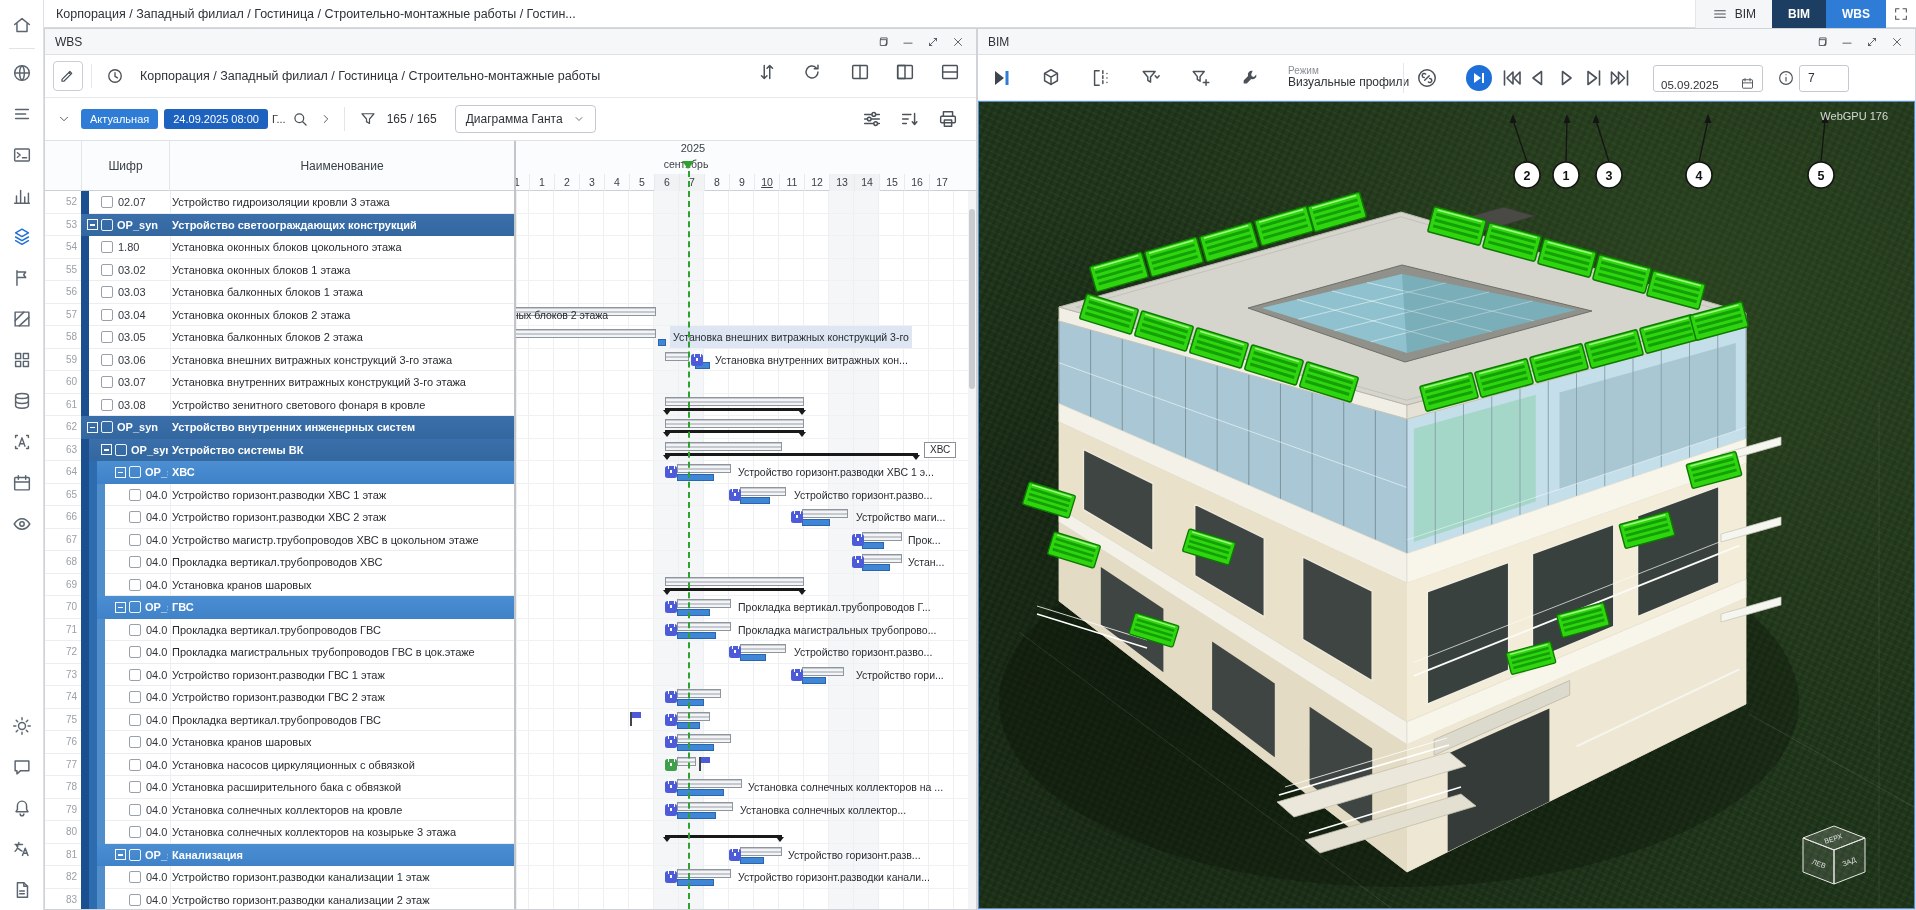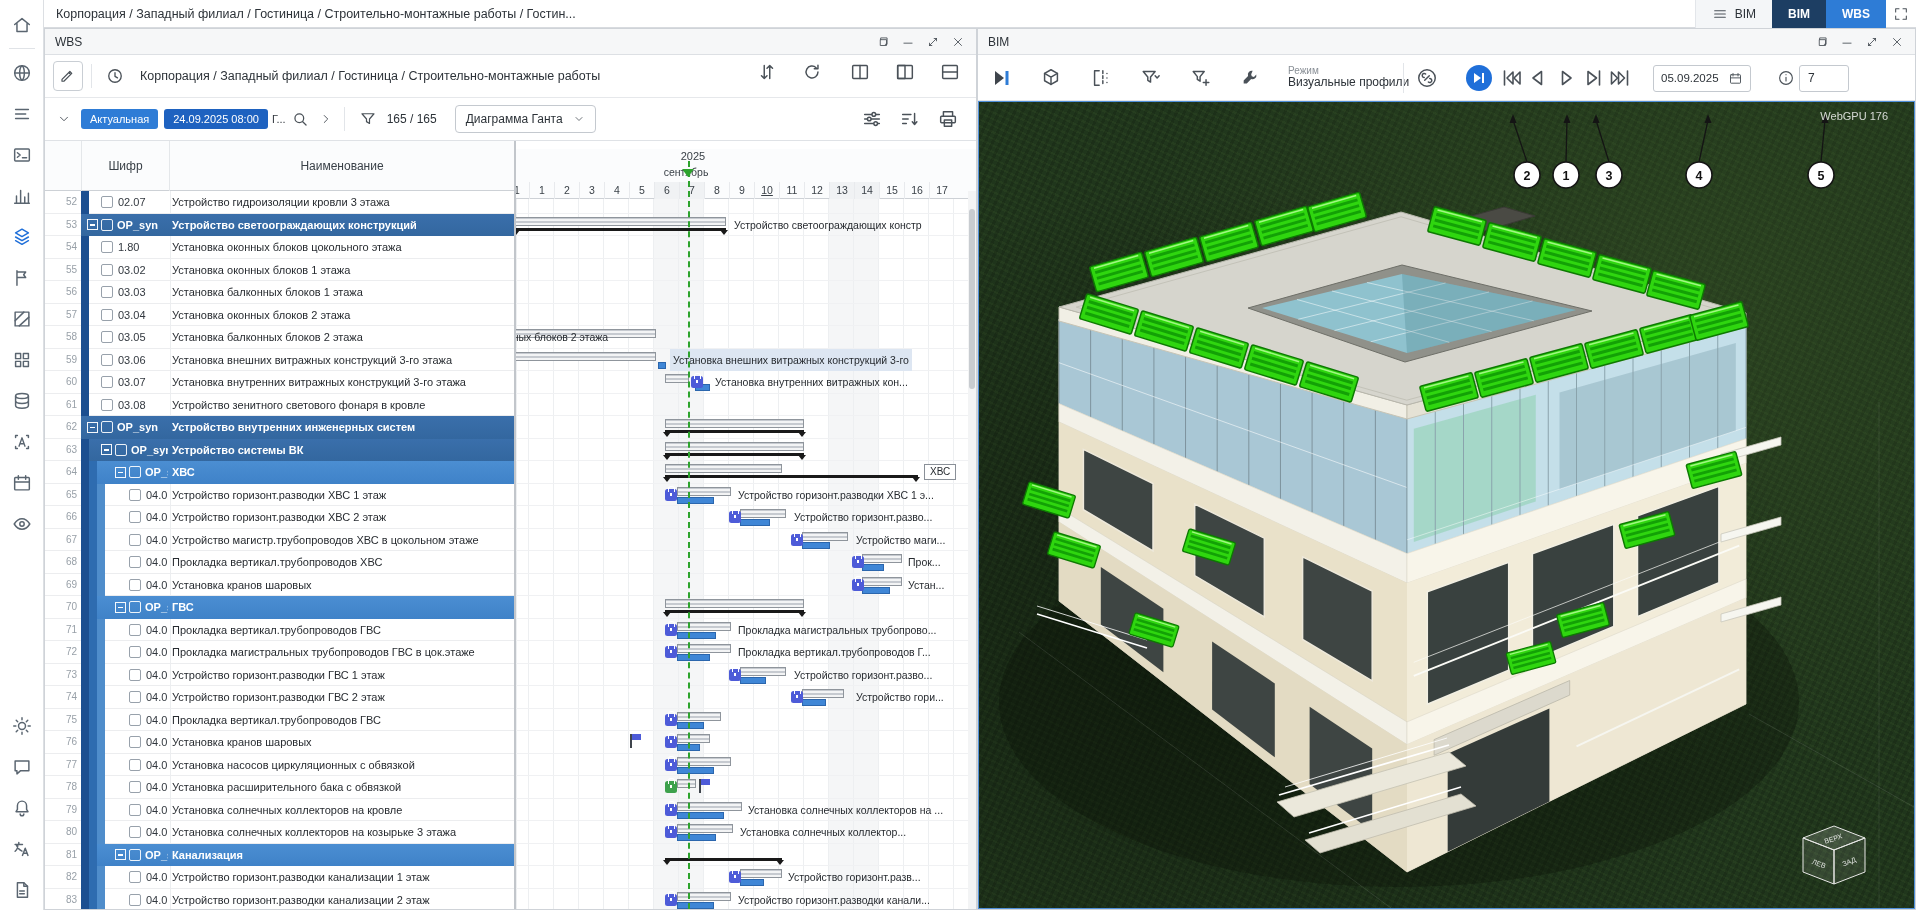--- a/index.html
+++ b/index.html
@@ -79,21 +79,21 @@
   .grp1 .cb,.grp2 .cb{background:transparent;border-color:rgba(255,255,255,.9)}
   .mn{position:absolute;top:5.5px;width:11px;height:11px;border:1px solid rgba(255,255,255,.95);z-index:2}
   .mn::after{content:"";position:absolute;left:2px;top:4px;width:5px;height:1.5px;background:#fff}
   .codecell{position:absolute;top:0;height:22.5px;line-height:22px;font-size:11px;color:#32383f;
     white-space:nowrap;overflow:hidden;z-index:2}
   .namecell{position:absolute;left:127px;right:4px;top:0;height:22.5px;line-height:22px;font-size:11px;
     color:#272b30;white-space:nowrap;overflow:hidden;text-overflow:ellipsis;z-index:2}
   .grp1 .codecell,.grp1 .namecell,.grp2 .codecell,.grp2 .namecell{color:#fff;font-weight:bold}
   
   #gantt-area{position:absolute;left:469px;top:112px;right:0;bottom:0;overflow:hidden;background:#fff}
-  #gantt-head{position:absolute;left:0;top:8px;right:0;height:50px;background:#fbfcfd;
+  #gantt-head{position:absolute;left:0;top:0;right:0;height:50px;background:#fbfcfd;
     border-bottom:1px solid #cdd1d6;z-index:4}
   #gyear{position:absolute;left:149px;width:60px;top:1px;text-align:center;font-size:11px;color:#3a4148}
   #gmonth{position:absolute;left:112px;width:120px;top:17px;text-align:center;font-size:10.5px;color:#3a4148}
   #gdays{position:absolute;left:0;right:0;top:33px;height:17px}
   .dcell{position:absolute;top:0;height:17px;line-height:16px;text-align:center;font-size:10.5px;
     color:#3a4148;border-left:1px solid #e8eaed}
   .dcell.we{background:#f0f2f4}
   #gmarker{position:absolute;left:168px;top:20px;width:0;height:0;
     border:6px solid transparent;border-top:8px solid var(--today)}
   .wkend{position:absolute;top:50px;bottom:0;width:50px;background:rgba(120,130,145,.07);z-index:1}
@@ -128,22 +128,22 @@
   .btoolbar{position:absolute;left:0;top:26px;right:0;height:46px;border-bottom:1px solid #e2e5e9;
     display:flex;align-items:center;padding-left:8px}
   .btoolbar .tbtn{margin-right:20px}
   .modebox{margin-left:2px;line-height:1.15}
   .modebox .lab{font-size:10px;color:#8a9097}
   .modebox .val{font-size:12px;color:#2c3238}
   .bdiv{position:absolute;left:425px;top:8px;height:30px;width:1px;background:#e2e5e9}
   .babs{position:absolute;top:0;height:46px;display:flex;align-items:center}
   .playcircle{width:26px;height:26px;border-radius:50%;background:#1f6fd9;display:flex;
     align-items:center;justify-content:center}
-  .datebox{width:98px;height:27px;border:1px solid #c4c9cf;border-radius:3px;display:flex;
-    align-items:center;padding:0 7px;font-size:11.5px;color:#2c3238;gap:6px;background:#fff}
+  .datebox{width:110px;height:27px;border:1px solid #c4c9cf;border-radius:3px;display:flex;
+    align-items:flex-end;padding:0 7px;font-size:11.5px;color:#2c3238;gap:6px;background:#fff}
   .datebox span{flex:1 1 auto}
   .numbox{width:50px;height:27px;border:1px solid #c4c9cf;border-radius:3px;display:flex;
     align-items:center;padding:0 8px;font-size:12px;color:#2c3238;background:#fff}
   #canvas{position:absolute;left:0;top:72px;right:0;bottom:0;border:1px solid #4f8fd9;
     background-color:#20361c;
     background-image:
       radial-gradient(ellipse at 25% 65%, rgba(0,0,0,.38), transparent 60%),
       radial-gradient(ellipse at 75% 25%, rgba(70,100,45,.30), transparent 55%),
       repeating-linear-gradient(115deg, rgba(0,0,0,.13) 0 3px, transparent 3px 7px),
       repeating-linear-gradient(25deg, rgba(95,135,60,.09) 0 2px, transparent 2px 6px);
@@ -719,25 +719,20 @@
             <span class="dcell we" style="left: 315px; width: 25px;">13</span>
             <span class="dcell we" style="left: 340px; width: 25px;">14</span>
             <span class="dcell" style="left: 365px; width: 25px;">15</span>
             <span class="dcell" style="left: 390px; width: 25px;">16</span>
             <span class="dcell" style="left: 415px; width: 25px;">17</span>
           </div>
         <div id="gmarker"></div>
       </div>
       <div id="gantt-rows">
           <div class="grow"></div>
-          <div class="grow">
-            <div class="bh" style="left: 0px; width: 212px;"></div>
-            <div class="bs" style="left: 0px; width: 212px;"></div>
-            <div class="glab" style="left: 220px;">Устройство светоограждающих констр</div>
-          </div>
           <div class="grow"></div>
           <div class="grow"></div>
           <div class="grow"></div>
           <div class="grow"></div>
           <div class="grow">
             <div class="bh" style="left: 0px; width: 142px;"></div>
             <div class="glab" style="left: -88px;">Установка балконных блоков 2 этажа</div>
           </div>
           <div class="grow">
             <div class="bh" style="left: 0px; width: 142px;"></div>
@@ -793,29 +788,29 @@
             <div class="bb" style="left: 348px; width: 28px;"></div>
             <div class="lock" style="left: 338px;"></div>
             <div class="glab" style="left: 394px;">Устан...</div>
           </div>
           <div class="grow">
             <div class="bh" style="left: 151px; width: 139px;"></div>
             <div class="bs" style="left: 151px; width: 139px;"></div>
           </div>
           <div class="grow">
             <div class="bh" style="left: 163px; width: 54px;"></div>
+            <div class="bb" style="left: 163px; width: 33px;"></div>
+            <div class="lock" style="left: 151px;"></div>
+            <div class="glab" style="left: 224px;">Прокладка вертикал.трубопроводов Г...</div>
+          </div>
+          <div class="grow">
+            <div class="bh" style="left: 163px; width: 54px;"></div>
             <div class="bb" style="left: 163px; width: 39px;"></div>
             <div class="lock" style="left: 151px;"></div>
             <div class="glab" style="left: 224px;">Прокладка магистральных трубопрово...</div>
-          </div>
-          <div class="grow">
-            <div class="bh" style="left: 163px; width: 54px;"></div>
-            <div class="bb" style="left: 163px; width: 33px;"></div>
-            <div class="lock" style="left: 151px;"></div>
-            <div class="glab" style="left: 224px;">Прокладка вертикал.трубопроводов Г...</div>
           </div>
           <div class="grow">
             <div class="bh" style="left: 226px; width: 46px;"></div>
             <div class="bb" style="left: 226px; width: 26px;"></div>
             <div class="lock" style="left: 215px;"></div>
             <div class="glab" style="left: 280px;">Устройство горизонт.разво...</div>
           </div>
           <div class="grow">
             <div class="bh" style="left: 288px; width: 42px;"></div>
             <div class="bb" style="left: 288px; width: 24px;"></div>

